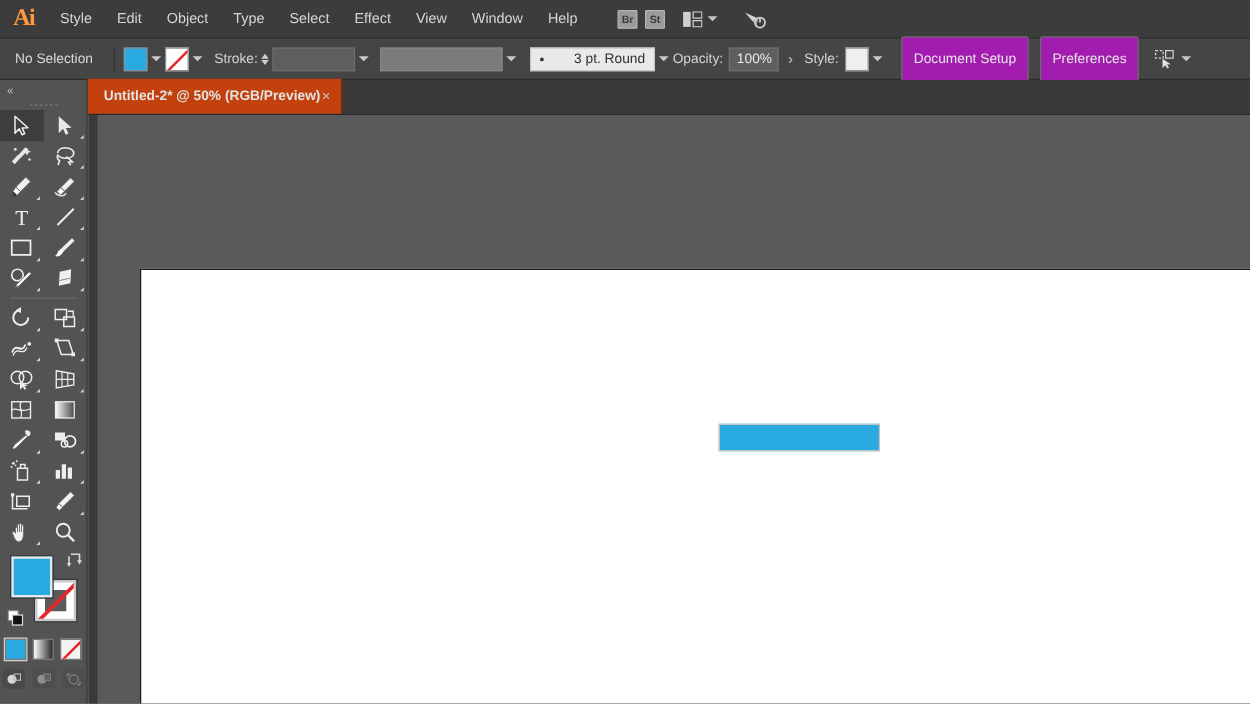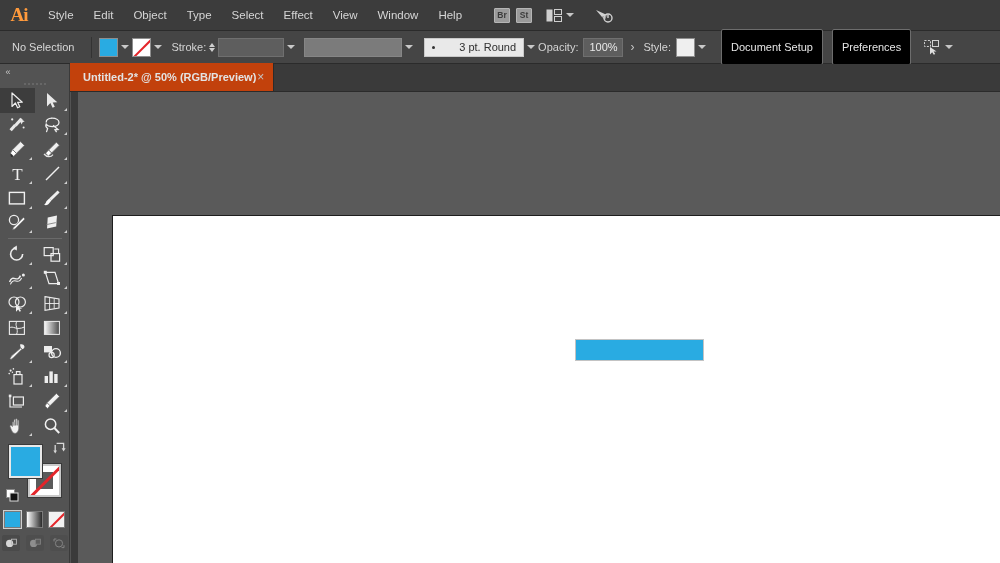--- a/index.html
+++ b/index.html
@@ -76,21 +76,21 @@
     display:flex; align-items:center; gap:24px; height:19px;
     background:#e9e9e9; border:1px solid #c9c9c9; padding:0 7px; color:#2f2f2f; font-size:11px;
   }
   .brushdot { width:3px;height:3px;border-radius:50%;background:#333; }
   .opacity-val {
     width:40px; height:19px; background:#5e5e5e; border:1px solid #6f6f6f;
     display:flex; align-items:center; padding:0 5px; color:#e9e9e9; font-size:11px;
   }
   .rt-chev { color:#c8c8c8; font-size:12px; padding:0 7px; cursor:pointer; }
   .cb-btn {
-    height:36px; padding:0 9px; background:#000000; border:1px solid #6d6d6d;
+    height:36px; padding:0 9px; background:#a21caf; border:1px solid #6d6d6d;
     border-radius:2px; color:#e6e6e6; font-size:11px; display:flex; align-items:center; cursor:pointer;
   }
 
   
   .tabbar {
     position:absolute; left:70px; top:64px; width:930px; height:28px;
     background:#3a3a3a; display:flex; align-items:flex-end;
     border-bottom:1px solid #2b2b2b;
   }
   .doctab {

